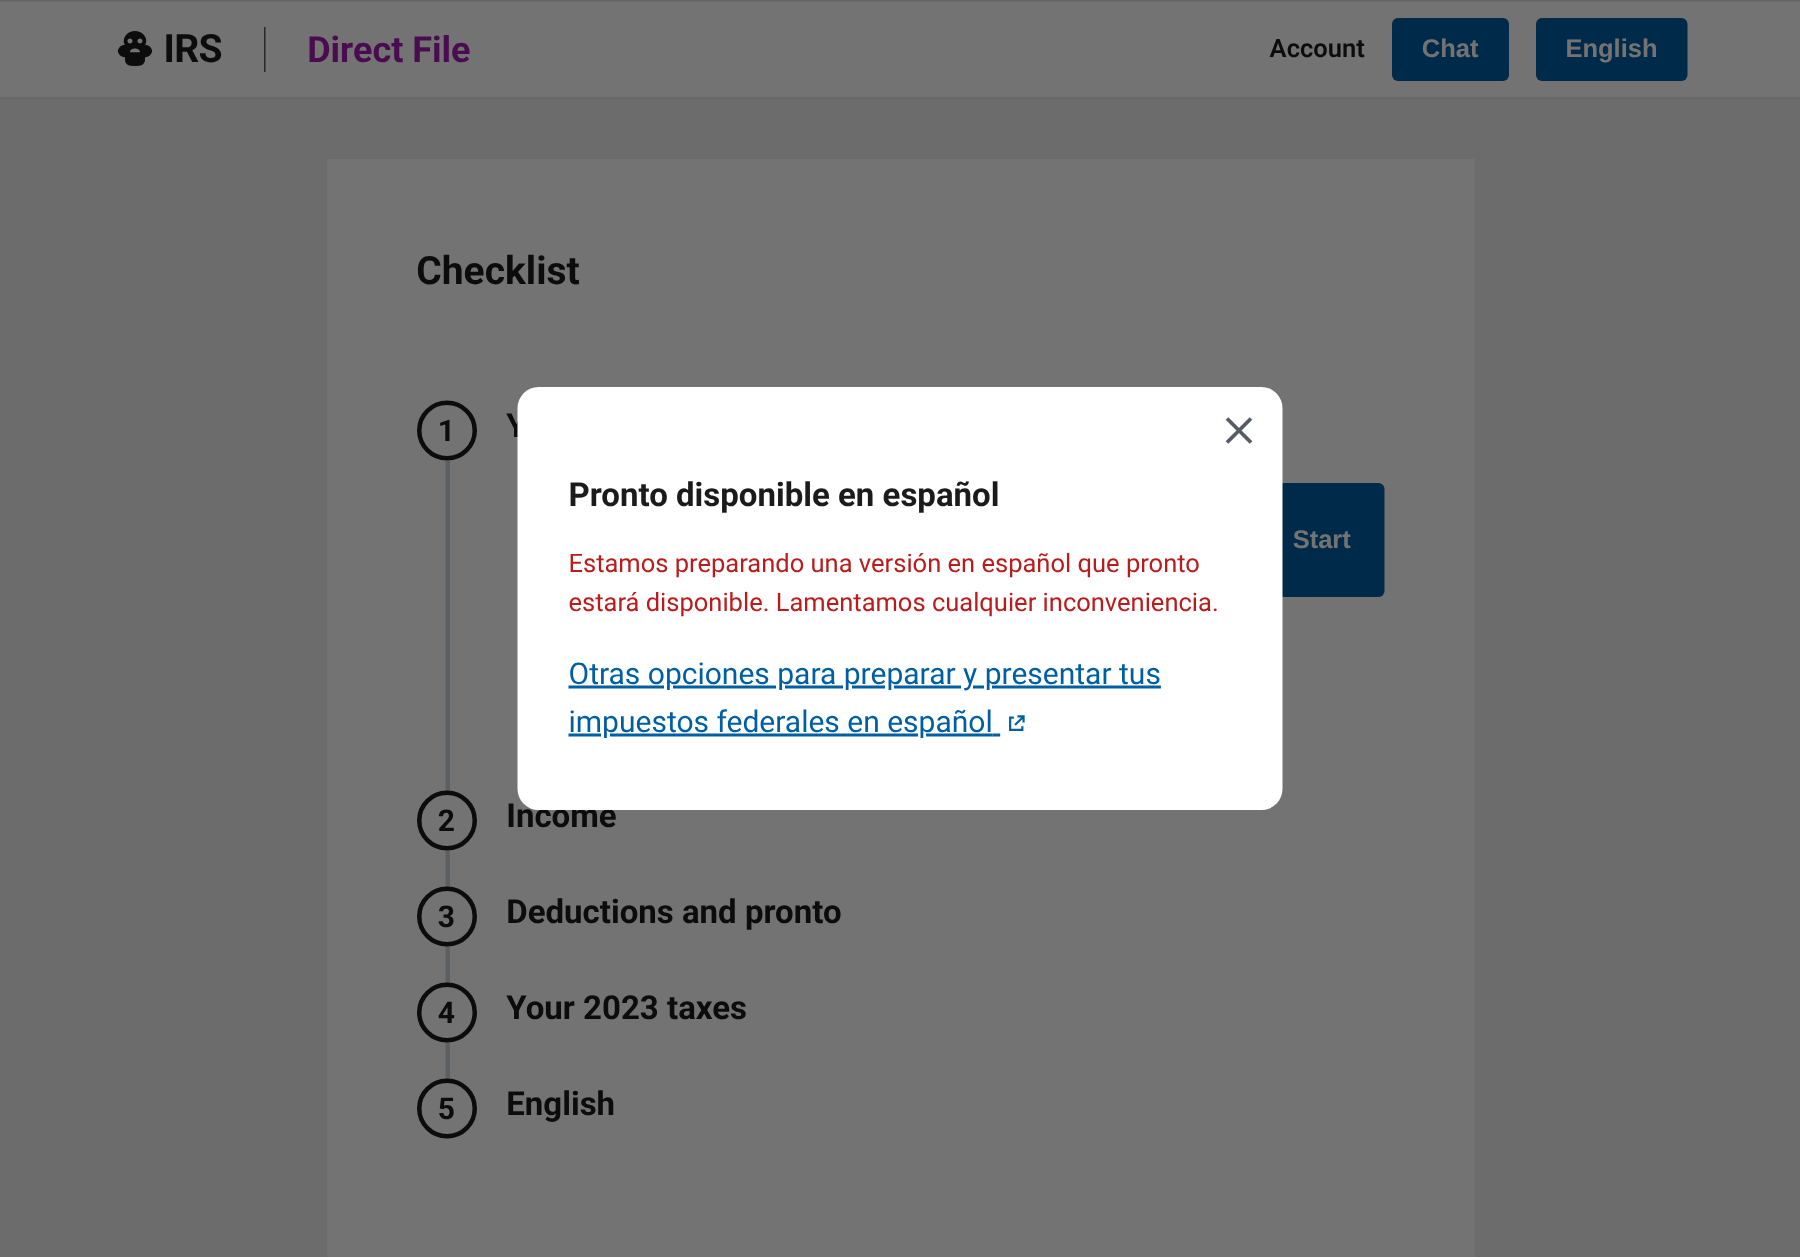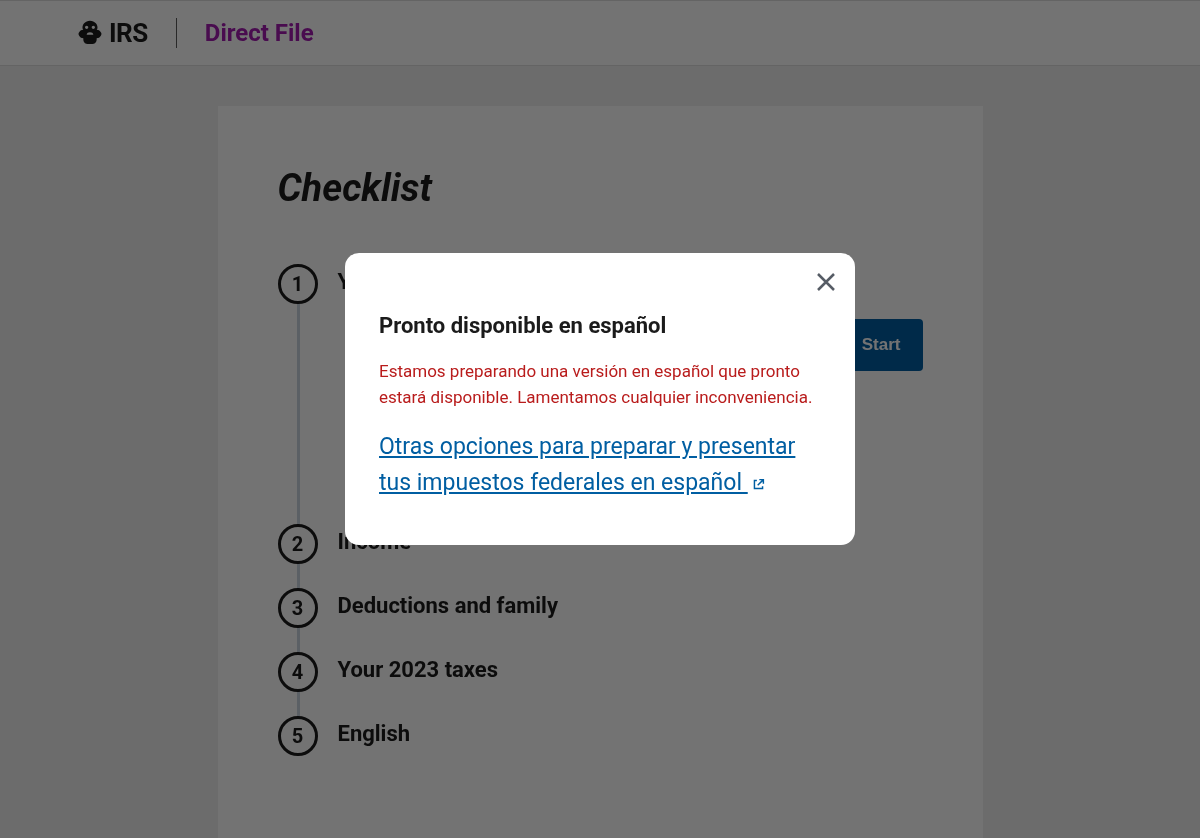--- a/index.html
+++ b/index.html
@@ -83,25 +83,24 @@
       min-height: 730px;
       padding: 60px;
     }
     .subtitle {
       color: #565c65;
       font-size: 22px;
       font-weight: 700;
       margin-bottom: 4px;
     }
     .title {
-      font-size: 38px;
-      font-weight: 700;
-      color: #1b1b1b;
-      margin-bottom: 54px;
-      font-style: italic;
+      font-size: 26px;
+      font-weight: 700;
+      color: #1b1b1b;
+      margin-bottom: 71px;
     }
     .checklist {
       position: relative;
     }
     .checklist-item {
       display: flex;
       align-items: flex-start;
       position: relative;
       padding-bottom: 24px;
     }
@@ -141,21 +140,21 @@
     }
     .start-button-wrapper {
       position: absolute;
       right: 0;
       top: 55px;
     }
     .btn-start {
       background: #005ea2;
       color: #fff;
       border: none;
-      padding: 16px 22px;
+      padding: 28px 22px;
       font-size: 17px;
       font-weight: 700;
       cursor: pointer;
       border-radius: 4px;
     }
     
     .modal-overlay {
       position: absolute;
       top: 0;
       left: 0;
@@ -202,21 +201,21 @@
     }
     .modal-body {
       font-size: 17px;
       color: #b91c1c;
       line-height: 1.55;
       margin-bottom: 18px;
     }
     .modal-link {
       color: #005ea2;
       text-decoration: underline;
-      font-size: 23px;
+      font-size: 20px;
       line-height: 1.6;
       cursor: pointer;
     }
     .ext-icon {
       display: inline-block;
       vertical-align: -1px;
       margin-left: 4px;
     }
     .item1-grow { min-height: 260px;}
   </style>
@@ -229,20 +228,25 @@
       <span class="irs-eagle">
         <svg viewBox="0 0 36 32" fill="#1b1b1b">
             <path d="M18 2c-3 0-5 1-7 3-1 1-2 3-2 5 0 1 0 2 1 3-2 0-4 1-5 3-1 1-1 3 0 4 1 2 3 3 5 3v2c0 2 1 3 2 4 2 1 4 1 6 1s4 0 6-1c1-1 2-2 2-4v-2c2 0 4-1 5-3 1-1 1-3 0-4-1-2-3-3-5-3 1-1 1-2 1-3 0-2-1-4-2-5-2-2-4-3-7-3zm-4 6c1 0 2 1 2 2s-1 2-2 2-2-1-2-2 1-2 2-2zm8 0c1 0 2 1 2 2s-1 2-2 2-2-1-2-2 1-2 2-2zm-4 8c2 0 4 1 4 3h-8c0-2 2-3 4-3z"></path>
           </svg>
       </span>
       <span>IRS</span>
     </div>
     <div class="logo-divider"></div>
     <div class="direct-file">Direct File</div>
   </div>
+  <div class="header-right">
+    <a class="account-link">Account</a>
+    <button class="btn">Chat</button>
+    <button class="btn">English</button>
+  </div>
 </div>
 
 <div class="main-content">
   <div class="card">
     <h1 class="title">Checklist</h1>
 
     <div class="checklist">
       <div class="checklist-item item1-grow">
         <div class="step-connector connector-tall"></div>
         <div class="step-number">1</div>
@@ -254,21 +258,21 @@
 
       <div class="checklist-item">
         <div class="step-connector"></div>
         <div class="step-number">2</div>
         <div class="step-label">Income</div>
       </div>
 
       <div class="checklist-item">
         <div class="step-connector"></div>
         <div class="step-number">3</div>
-        <div class="step-label">Deductions and family</div>
+        <div class="step-label">Deductions and pronto</div>
       </div>
 
       <div class="checklist-item">
         <div class="step-connector"></div>
         <div class="step-number">4</div>
         <div class="step-label">Your 2023 taxes</div>
       </div>
 
       <div class="checklist-item">
         <div class="step-number">5</div>

